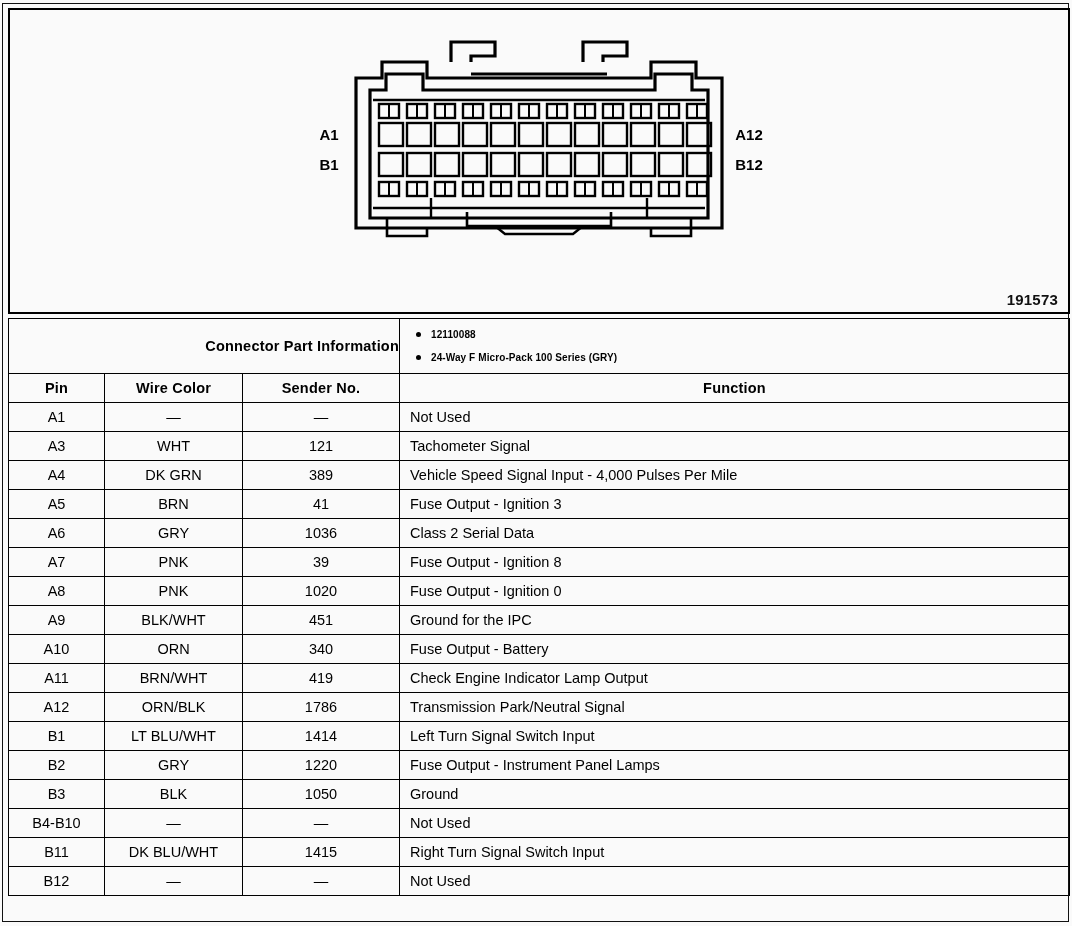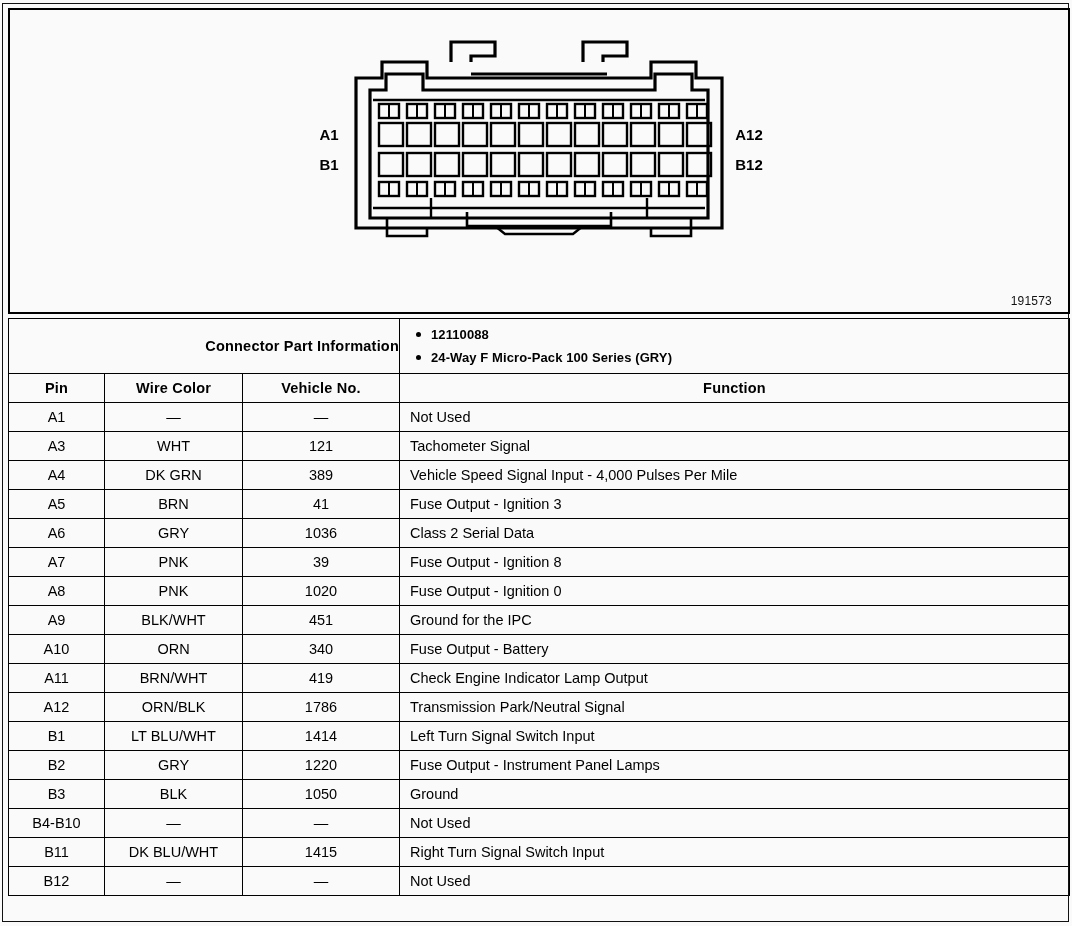--- a/index.html
+++ b/index.html
@@ -38,24 +38,24 @@
     position: relative;
     box-sizing: border-box;
     margin: 4px 2px 0 2px;
     height: 306px;
     border: 2px solid #000;
     background: #fafafa;
   }
 
   .ref-no {
     position: absolute;
-    right: 16px;
+    right: 10px;
     bottom: 4px;
-    font-size: 12px;
-    font-weight: normal;
+    font-size: 15px;
+    font-weight: bold;
     letter-spacing: 0.2px;
     color: #111;
   }
 
   
   .connector-wrap {
     position: absolute;
     left: 0;
     top: 12px;
     width: 100%;
@@ -108,21 +108,21 @@
   }
   .part-list {
     margin: 0;
     padding: 0;
     list-style: none;
   }
   .part-list li {
     position: relative;
     padding-left: 17px;
     font-weight: bold;
-    font-size: 13px;
+    font-size: 10px;
     line-height: 23px;
     letter-spacing: 0.1px;
   }
   .part-list li::before {
     content: "";
     position: absolute;
     left: 2px;
     top: 9px;
     width: 5px;
     height: 5px;
@@ -316,21 +316,21 @@
         <td class="part-cell">
           <ul class="part-list" id="part-list">
               <li>12110088</li>
               <li>24-Way F Micro-Pack 100 Series (GRY)</li>
             </ul>
         </td>
       </tr>
       <tr>
         <th class="colhead">Pin</th>
         <th class="colhead">Wire Color</th>
-        <th class="colhead">Vehicle No.</th>
+        <th class="colhead">Sender No.</th>
         <th class="colhead">Function</th>
       </tr>
     <tr>
           <td class="pin-cell">A1</td>
           <td class="color-cell dash">—</td>
           <td class="circuit-cell dash">—</td>
           <td class="function-cell">Not Used</td>
         </tr>
         <tr>
           <td class="pin-cell">A3</td>

